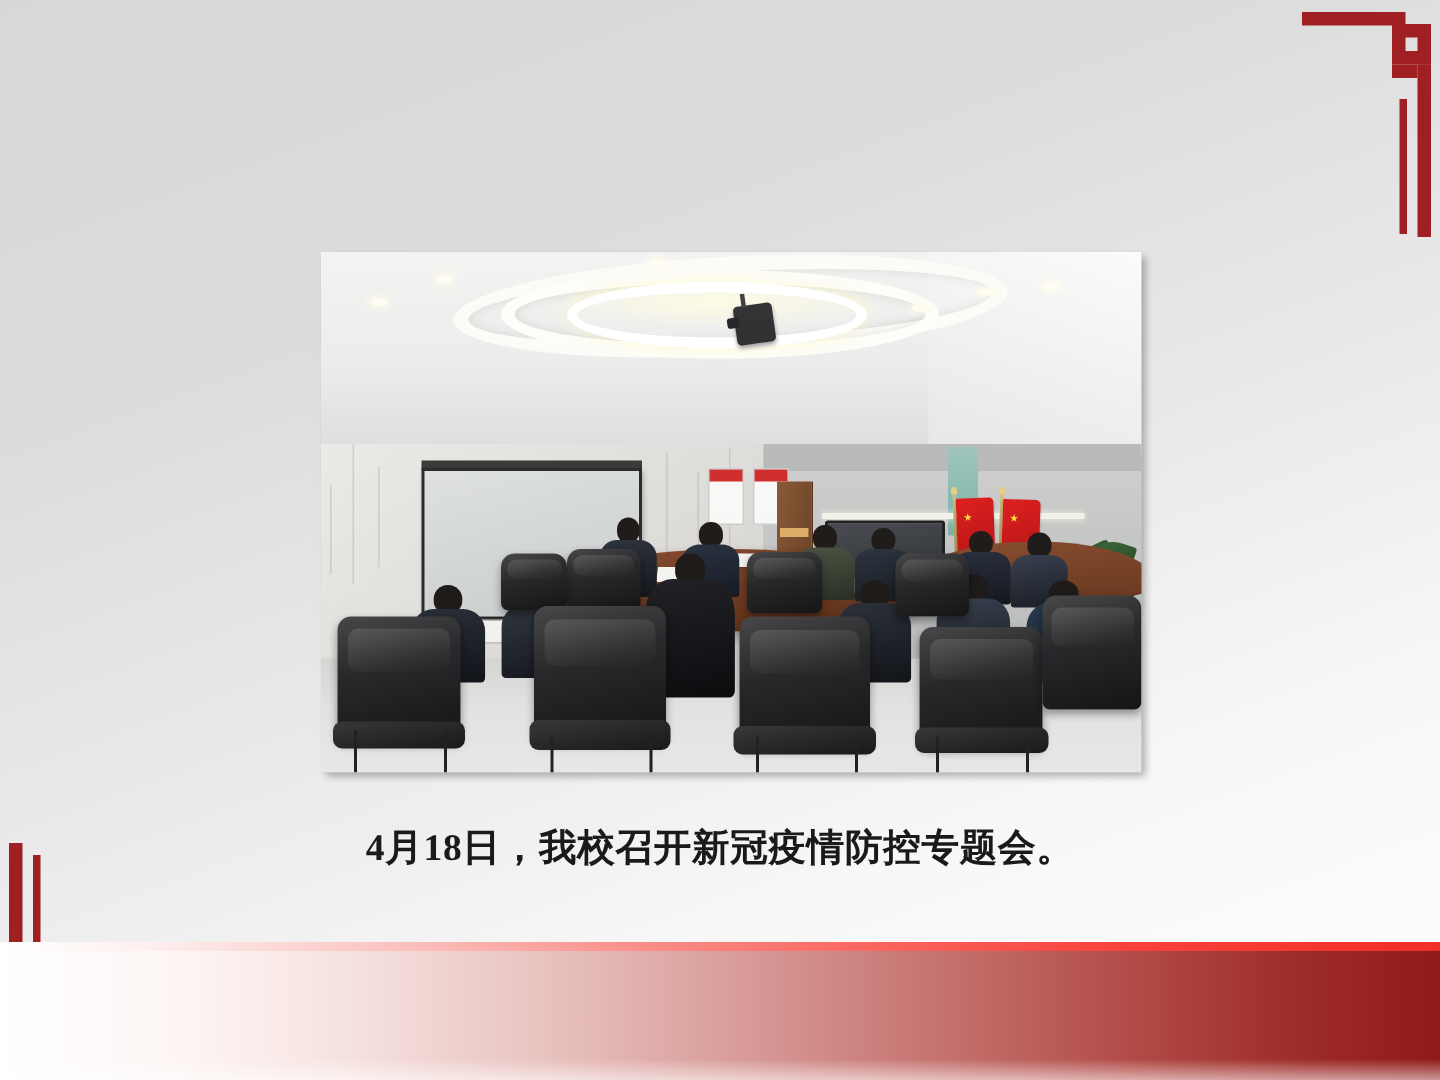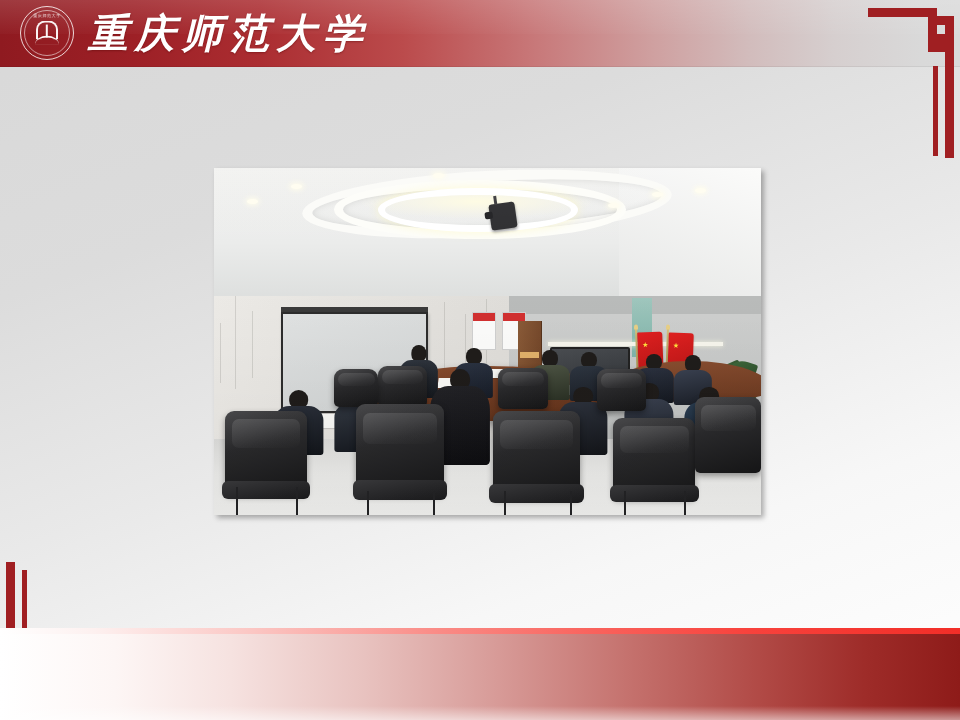--- a/index.html
+++ b/index.html
@@ -313,35 +313,20 @@
   .bottom-grad:after{
     content:"";position:absolute;left:0;bottom:0;width:100%;height:14px;
     background:linear-gradient(180deg,rgba(255,255,255,0),rgba(255,255,255,.55));
   }
 </style>
 </head>
 <body>
 
 <div class="slide">
 
-  <div class="header-band">
-    <div class="header-gloss"></div>
-
-    <div class="logo">
-      <div class="seal"></div>
-      <div class="ring-text-top">重庆师范大学</div>
-      <div class="mark">
-        <div class="flame"></div>
-        <div class="book"></div>
-      </div>
-      <div class="ring-text-bot"></div>
-    </div>
-
-    <div class="header-title">重庆师范大学</div>
-  </div>
 
   <div class="orn tr">
     <span class="h-long"></span>
       <span class="v-down"></span>
       <span class="h-mid"></span>
     <span class="v-right"></span>
       <span class="h-top2"></span>
       <span class="h-foot"></span>
     <span class="v-tail"></span>
   </div>
@@ -512,19 +497,20 @@
       </div>
       <div class="chair-leg" style="left:75%;top:93%;height:7%;"></div>
       <div class="chair-leg" style="left:86%;top:93%;height:7%;"></div>
 
       <div class="chair" style="left:88%;top:66%;width:12%;height:22%;"></div>
 
       <div class="photo-shade"></div>
     </div>
   </div>
 
+  <div class="caption">4月18日，我校召开新冠疫情防控专题会。</div>
 
   <div class="bottom-band">
     <div class="bottom-line"></div>
     <div class="bottom-grad"></div>
   </div>
 
 </div>
 
 </body></html>

